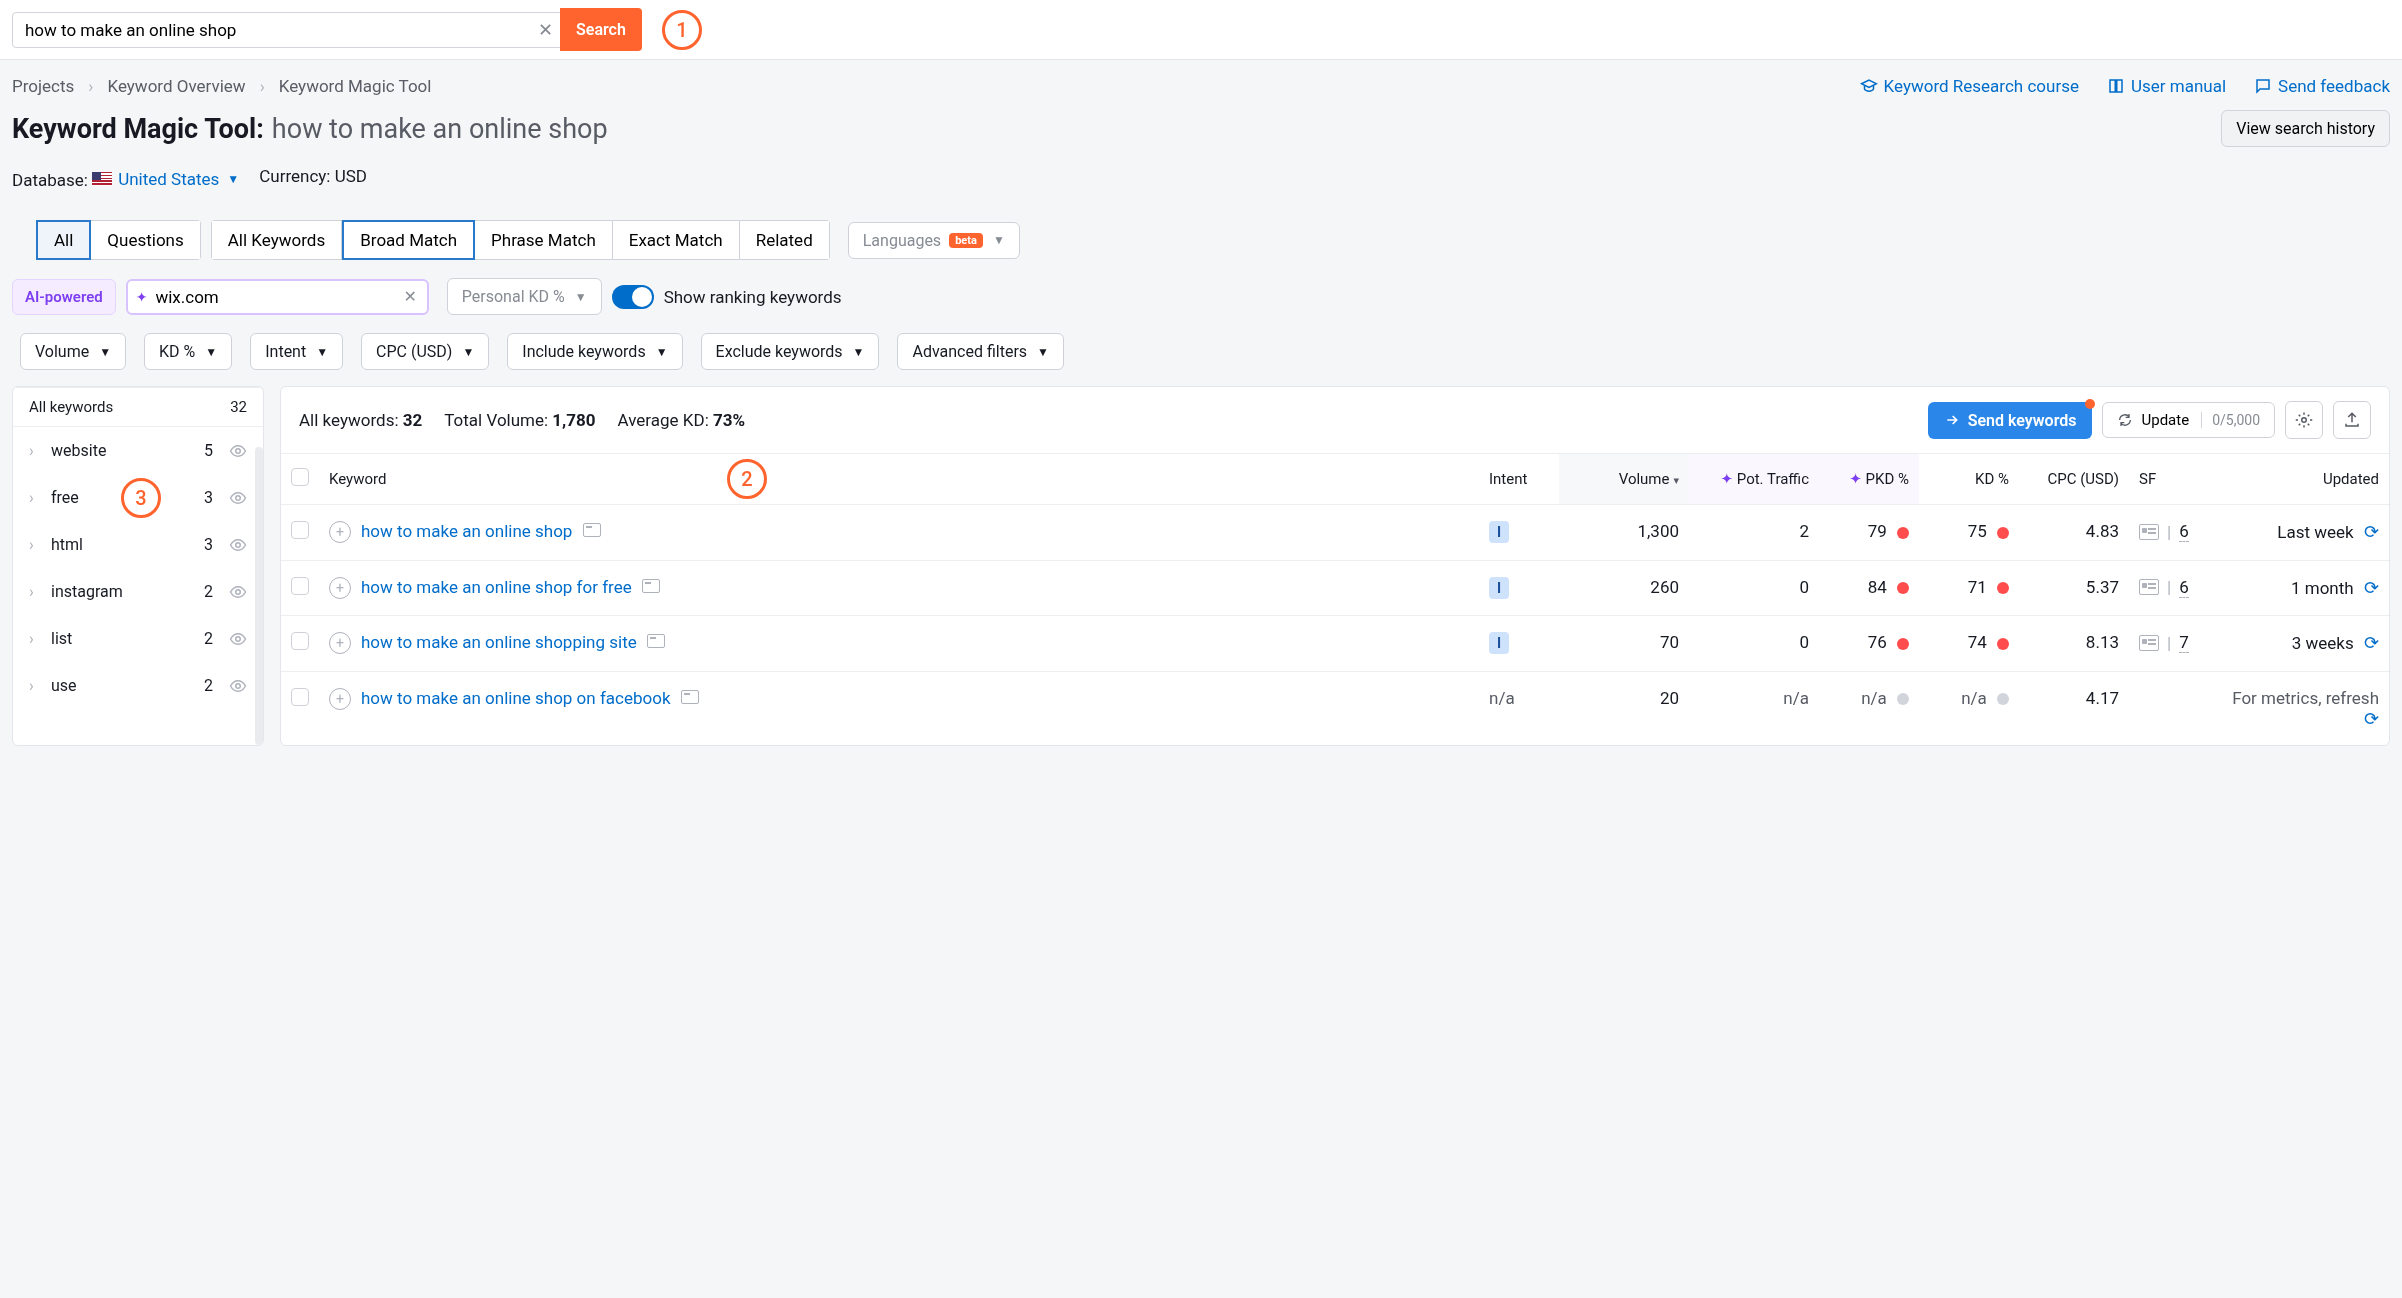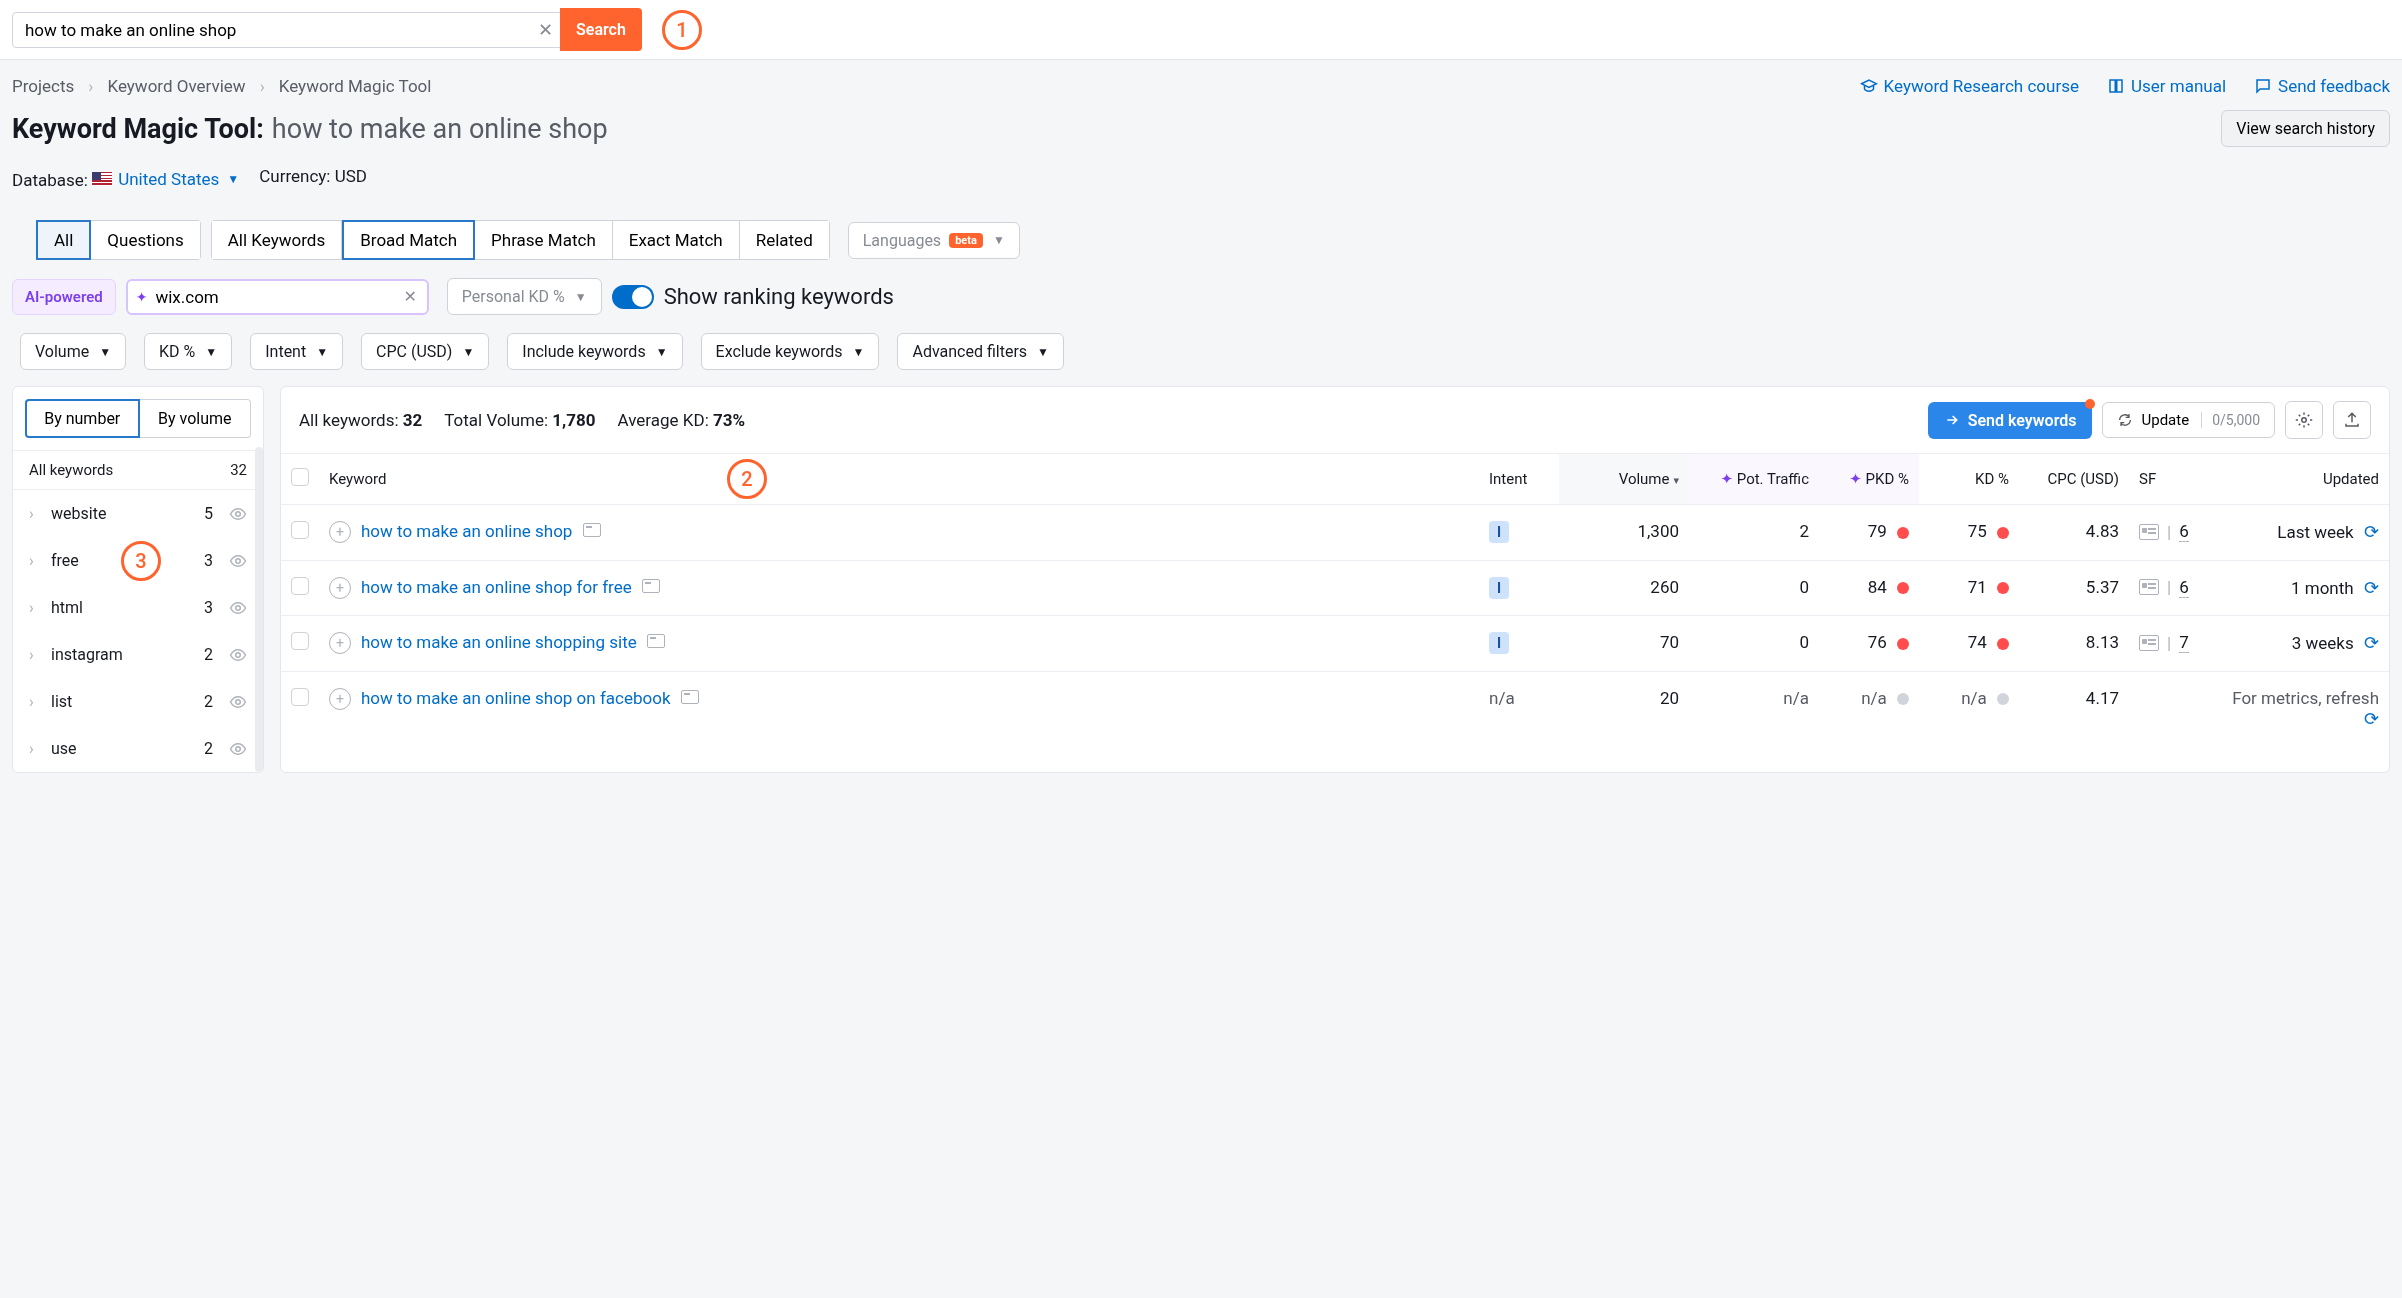--- a/index.html
+++ b/index.html
@@ -178,21 +178,21 @@
     <div class="domain-input">
       <span class="spark">✦</span>
       <input value="wix.com" style="">
       <span class="clear">✕</span>
     </div>
     <div class="pill faded">
         <span>Personal KD %</span>
         <span class="chev-down">▼</span>
       </div>
     <div class="toggle"></div>
-    <span style="font-size:22px;">Show ranking keywords</span>
+    <span style="font-size:17px;">Show ranking keywords</span>
   </div>
   <div class="ctrl-row" id="filter-row">
       <div class="pill">
         <span>Volume</span>
         <span class="chev-down">▼</span>
       </div>
       <div class="pill">
         <span>KD %</span>
         <span class="chev-down">▼</span>
       </div>
@@ -214,24 +214,20 @@
       </div>
       <div class="pill">
         <span>Advanced filters</span>
         <span class="chev-down">▼</span>
       </div>
     </div>
 </div>
 
 <div class="main">
   <div class="sidebar">
-    <div class="side-tabs">
-      <button class="active">By number</button>
-      <button>By volume</button>
-    </div>
     <div class="side-head">
       <span>All keywords</span>
       <span>32</span>
     </div>
     <div class="side-list" id="side-list">
         <div class="side-item">
           <span class="ch">›</span>
           <span class="label">website</span>
           <span class="cnt">5</span>
           <svg class="eye" width="18" height="18" viewBox="0 0 24 24" fill="none" stroke="#aeb2bb" stroke-width="2">

